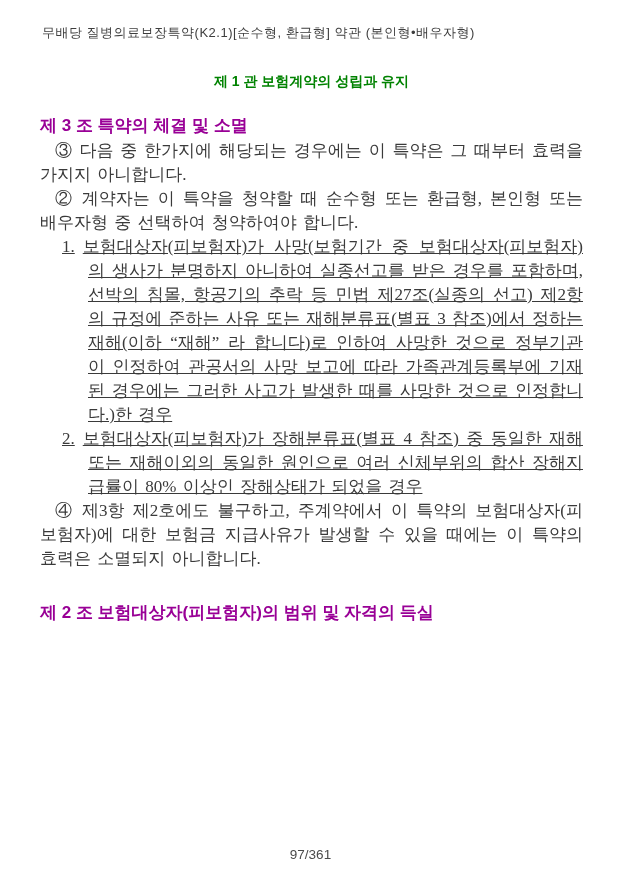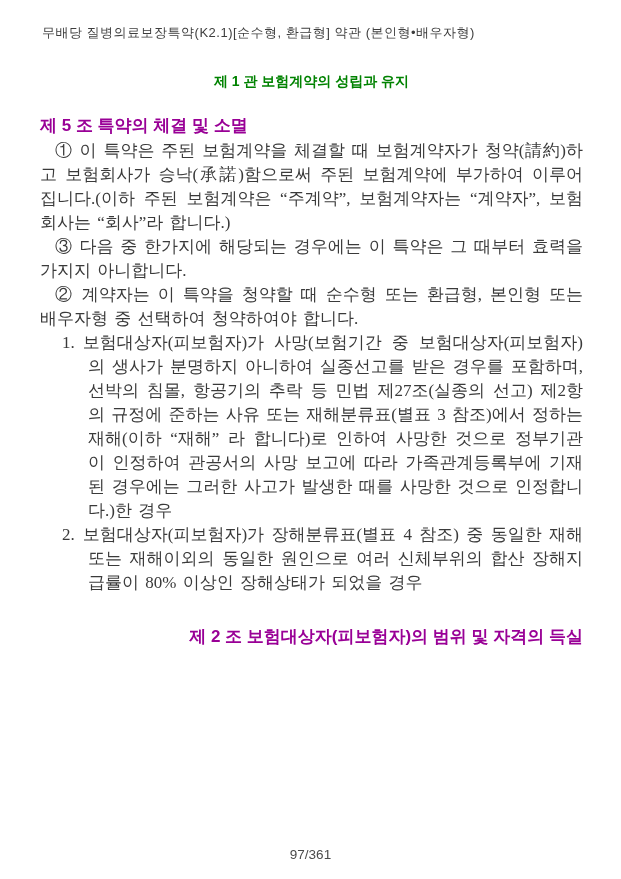--- a/index.html
+++ b/index.html
@@ -43,38 +43,39 @@
   }
   .article { margin: 0; }
   .article-heading {
     margin: 24px 0 2px 0;
     font-family: "Liberation Sans", "DejaVu Sans", sans-serif;
     font-weight: bold;
     font-size: 17px;
     line-height: 22px;
     color: #990096;
   }
-  .article-2 .article-heading { margin-top: 31px; text-align: right; }
+  .article-2 .article-heading { margin-top: 31px; }
   .body-p {
     margin: 0;
     font-size: 17px;
     line-height: 24px;
     text-align: justify;
     word-break: break-all;
     word-spacing: 2px;
     text-indent: 15px;
   }
   .list-item {
     margin: 0 0 0 48px;
     font-size: 17px;
     line-height: 24px;
     text-align: justify;
     word-break: break-all;
     word-spacing: 2px;
     text-indent: -26px;
+    text-decoration: underline;
   }
   .list-item .num { padding-right: 8px; }
   .page-number {
     position: absolute;
     left: 0;
     right: 0;
     bottom: 17px;
     text-align: center;
     font-family: "Liberation Sans", "DejaVu Sans", sans-serif;
     font-size: 13.5px;
@@ -85,37 +86,37 @@
 <body>
 
 <div class="page">
 
   <div class="doc-header">무배당 질병의료보장특약(K2.1)[순수형, 환급형] 약관 (본인형•배우자형)</div>
 
 
   <h2 class="chapter">제 1 관 보험계약의 성립과 유지</h2>
 
   <section class="article article-1">
-    <h3 class="article-heading">제 5 조 특약의 체결 및 소멸</h3>
+    <h3 class="article-heading">제 3 조 특약의 체결 및 소멸</h3>
 
-    <p class="body-p">① 이 특약은 주된 보험계약을 체결할 때 보험계약자가 청약(請約)하고 보험회사가 승낙(承諾)함으로써 주된 보험계약에 부가하여 이루어 집니다.(이하 주된 보험계약은 “주계약”, 보험계약자는 “계약자”, 보험회사는 “회사”라 합니다.)</p>
 
     <p class="body-p">③ 다음 중 한가지에 해당되는 경우에는 이 특약은 그 때부터 효력을 가지지 아니합니다.</p>
 
     <p class="body-p">② 계약자는 이 특약을 청약할 때 순수형 또는 환급형, 본인형 또는 배우자형 중 선택하여 청약하여야 합니다.</p>
 
     <div class="list-item">
       <span class="num">1.</span><span>보험대상자(피보험자)가 사망(보험기간 중 보험대상자(피보험자)의 생사가 분명하지 아니하여 실종선고를 받은 경우를 포함하며, 선박의 침몰, 항공기의 추락 등 민법 제27조(실종의 선고) 제2항의 규정에 준하는 사유 또는 재해분류표(별표 3 참조)에서 정하는 재해(이하 “재해” 라 합니다)로 인하여 사망한 것으로 정부기관이 인정하여 관공서의 사망 보고에 따라 가족관계등록부에 기재된 경우에는 그러한 사고가 발생한 때를 사망한 것으로 인정합니다.)한 경우</span>
     </div>
 
     <div class="list-item">
       <span class="num">2.</span><span>보험대상자(피보험자)가 장해분류표(별표 4 참조) 중 동일한 재해 또는 재해이외의 동일한 원인으로 여러 신체부위의 합산 장해지급률이 80% 이상인 장해상태가 되었을 경우</span>
     </div>
 
 
+    <p class="body-p">④ 제3항 제2호에도 불구하고, 주계약에서 이 특약의 보험대상자(피보험자)에 대한 보험금 지급사유가 발생할 수 있을 때에는 이 특약의 효력은 소멸되지 아니합니다.</p>
   </section>
 
   <section class="article article-2">
     <h3 class="article-heading">제 2 조 보험대상자(피보험자)의 범위 및 자격의 득실</h3>
 
   </section>
 
   <div class="page-number">97/361</div>
 
 </div>

